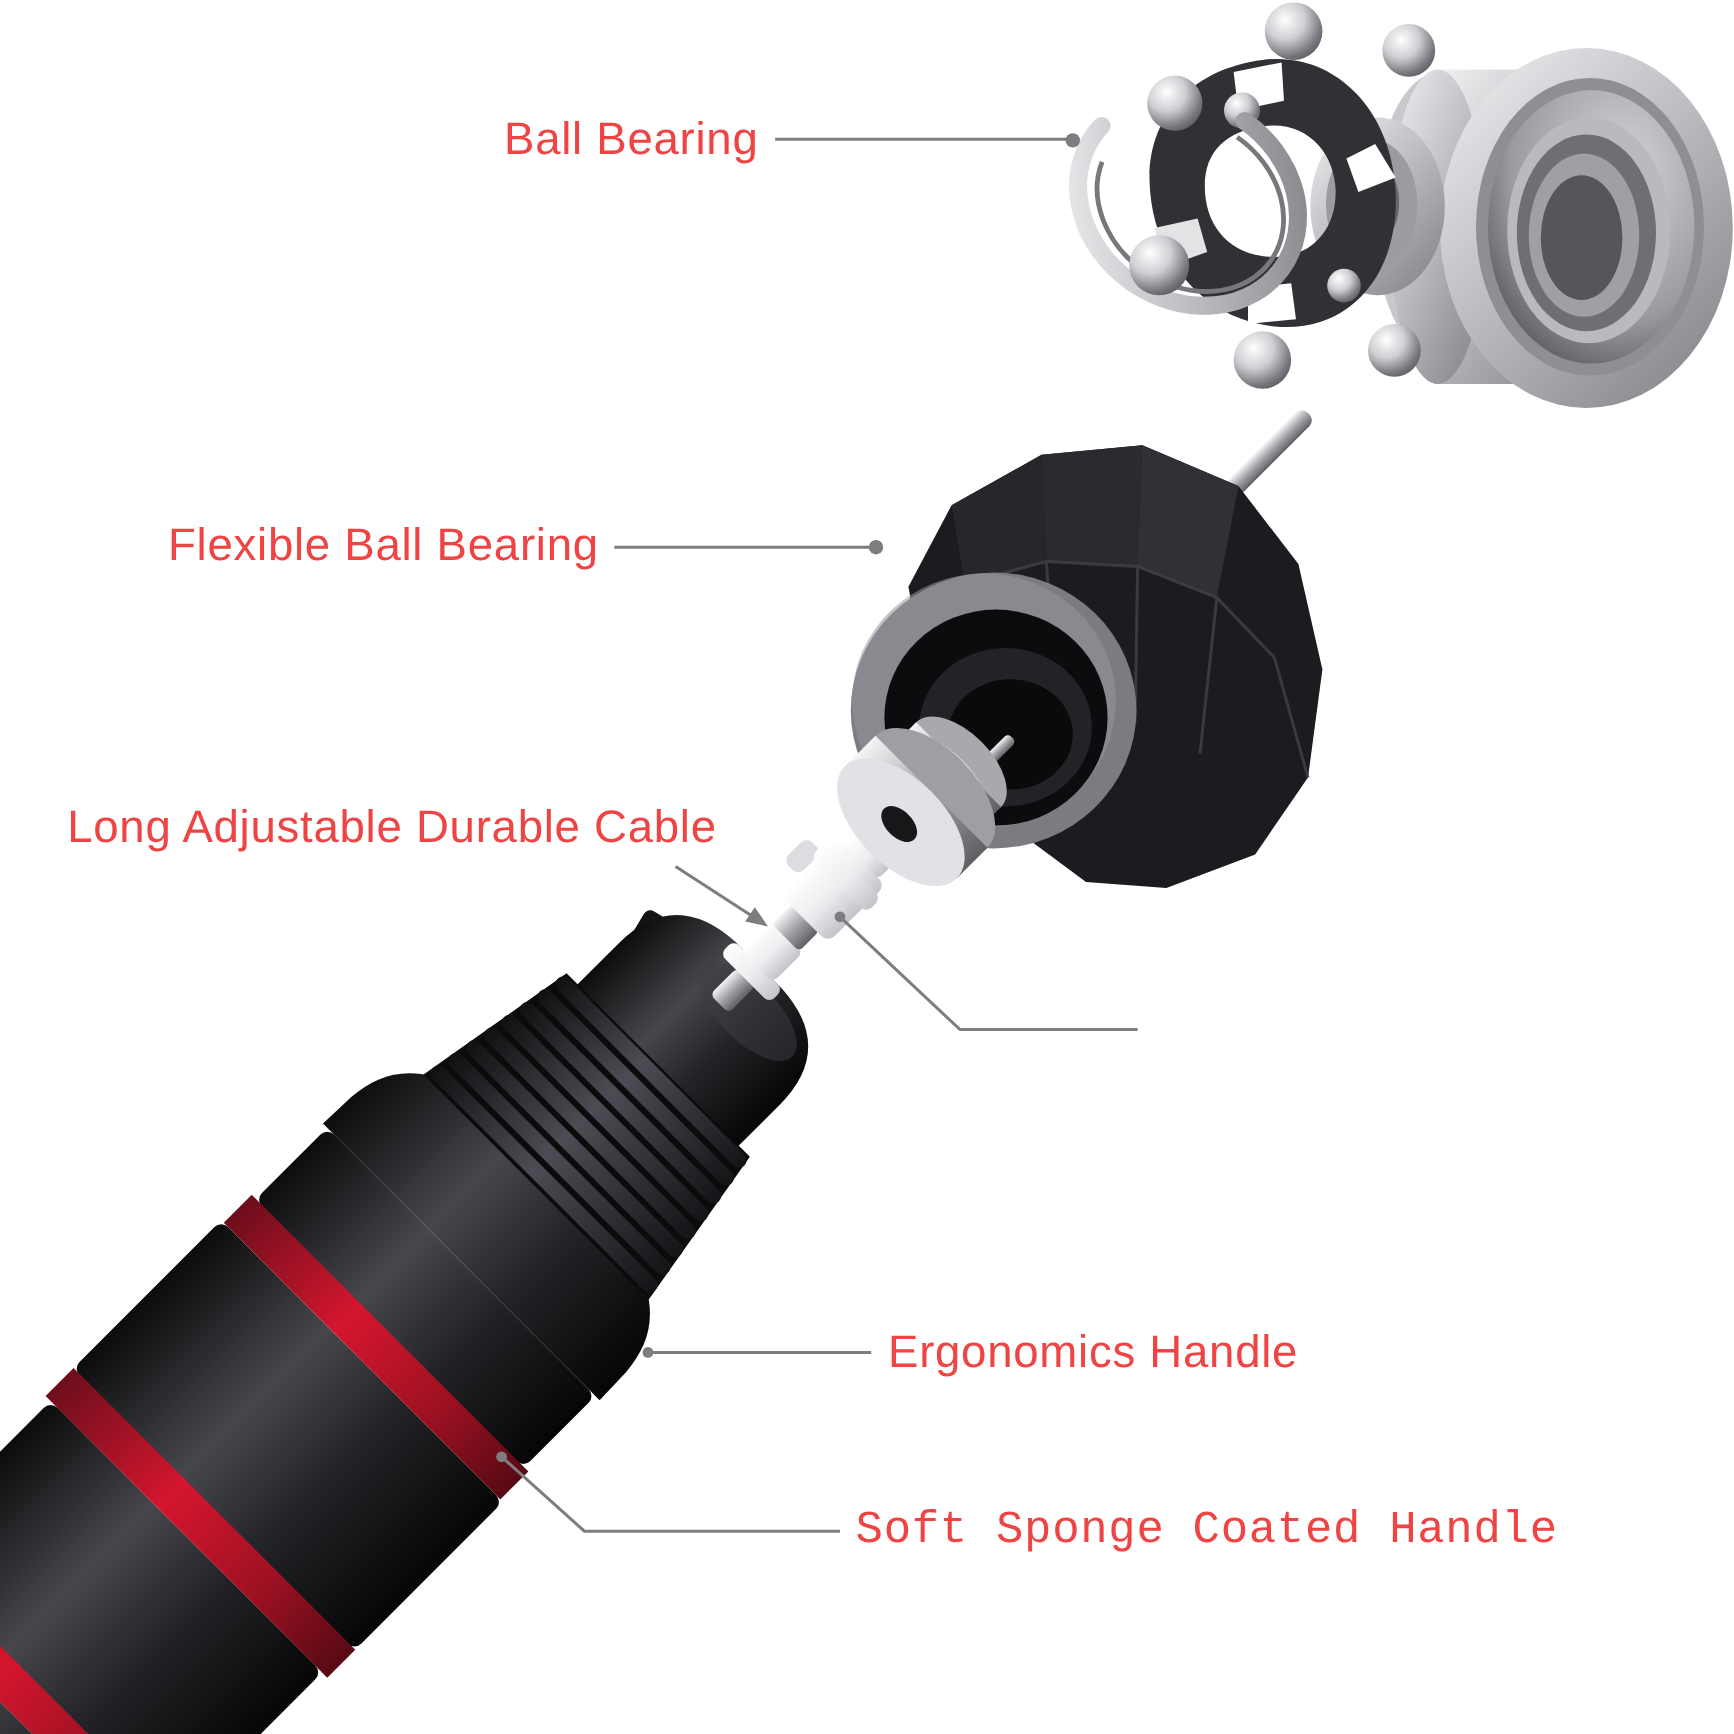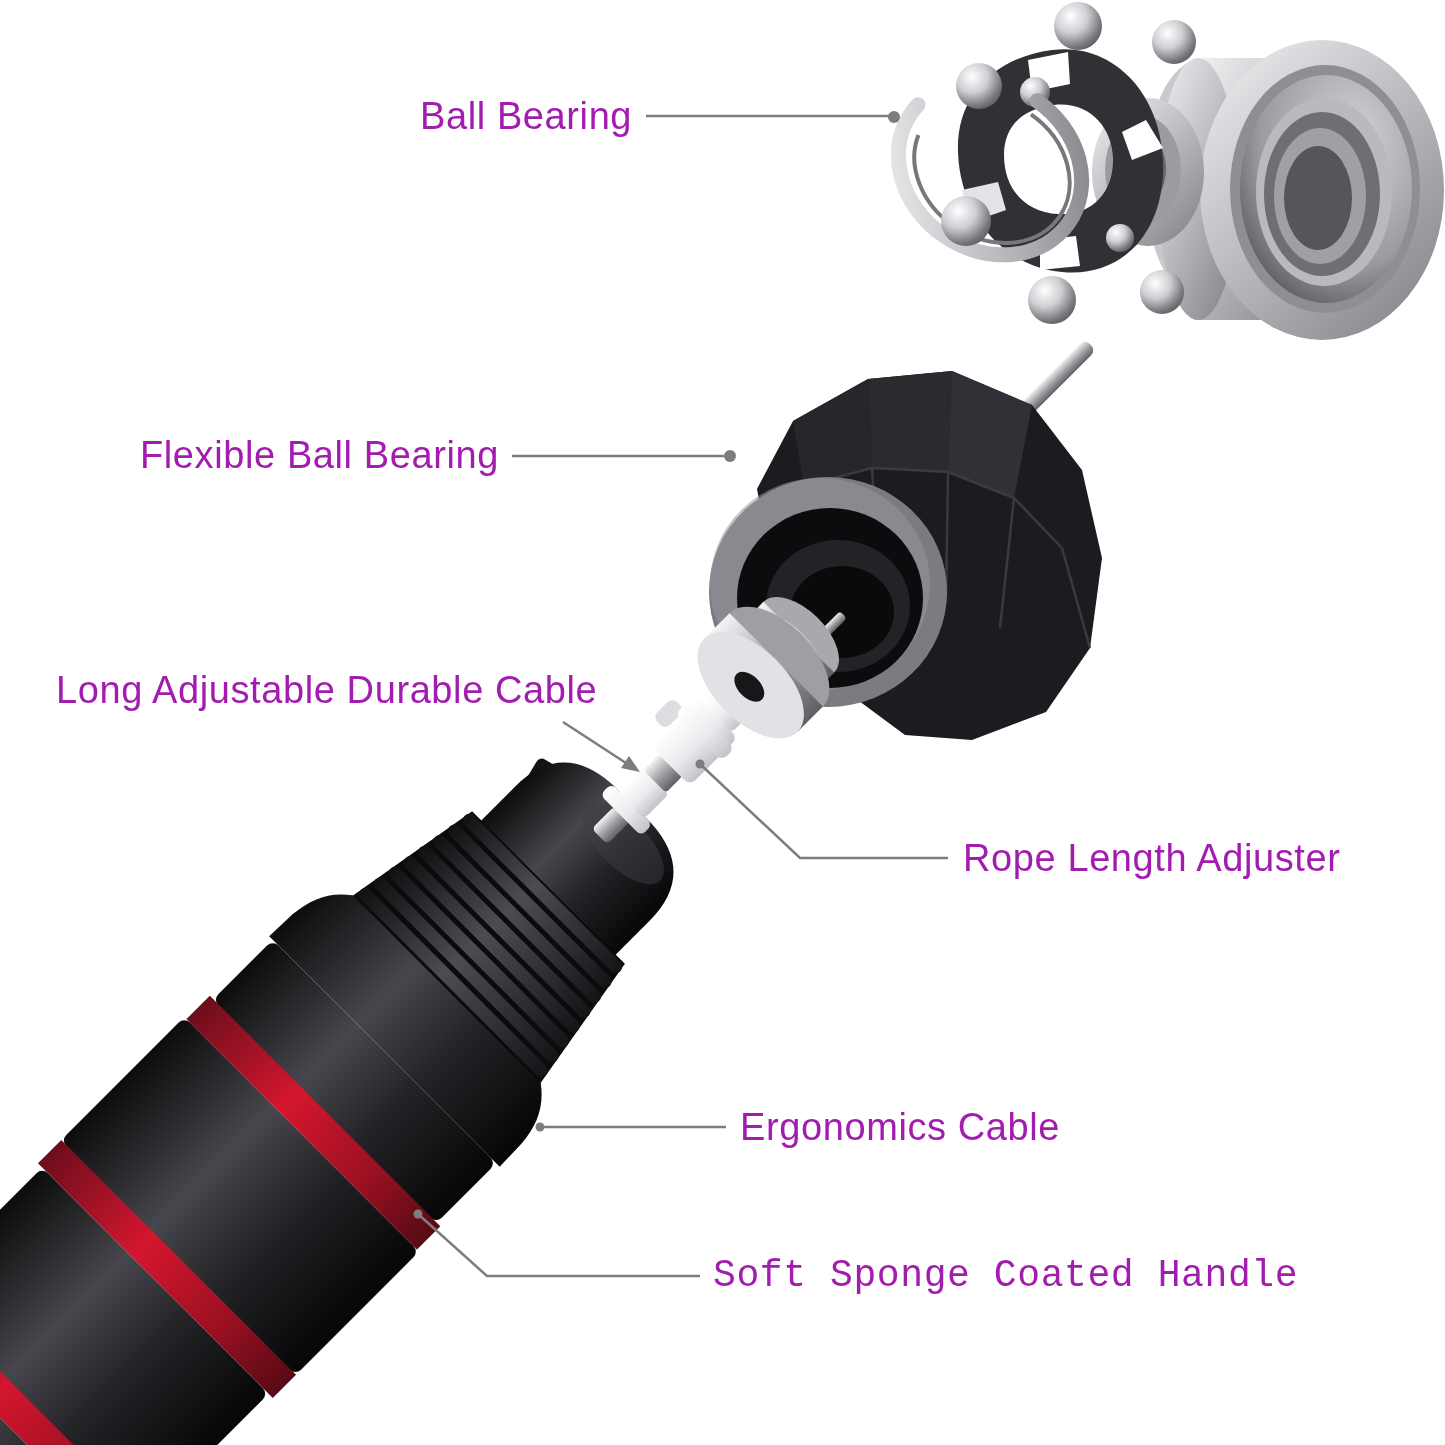--- a/index.html
+++ b/index.html
@@ -2,21 +2,21 @@
 <html><head>
 <meta charset="utf-8">
 <style>
   html,body{margin:0;padding:0;background:#fff;}
   .canvas{
     position:relative;width:1445px;height:1445px;background:#ffffff;
     font-family:"Liberation Sans", sans-serif;overflow:hidden;
   }
   .scene{position:absolute;left:0;top:0;width:1445px;height:1445px;}
   .lbl{
-    position:absolute;color:#a21caf;font-size:38px;line-height:40px;
+    position:absolute;color:#ef4444;font-size:38px;line-height:40px;
     letter-spacing:.6px;white-space:nowrap;font-weight:400;
   }
   .lbl-ball-bearing{left:420px;top:96px;}
   .lbl-flexible{left:140px;top:435px;}
   .lbl-cable{left:56px;top:670px;}
   .lbl-rope{left:963px;top:838px;}
   .lbl-ergo{left:740px;top:1107px;}
   .lbl-sponge{left:713px;top:1256px;font-family:Liberation Mono, monospace;}
 </style>
 </head>
@@ -221,16 +221,15 @@
       <circle cx="700" cy="764" r="4.5"></circle>
       <circle cx="540" cy="1127" r="4.5"></circle>
       <circle cx="418" cy="1214" r="4.5"></circle>
       <polygon points="640,772 621,768 629,756"></polygon>
     </g>
   </svg>
 
   <div class="lbl lbl-ball-bearing">Ball Bearing</div>
   <div class="lbl lbl-cable">Long Adjustable Durable Cable</div>
   <div class="lbl lbl-flexible">Flexible Ball Bearing</div>
-  <div class="lbl lbl-rope">Rope Length Adjuster</div>
-  <div class="lbl lbl-ergo">Ergonomics Cable</div>
+  <div class="lbl lbl-ergo">Ergonomics Handle</div>
   <div class="lbl lbl-sponge">Soft Sponge Coated Handle</div>
 </div>
 
 </body></html>

